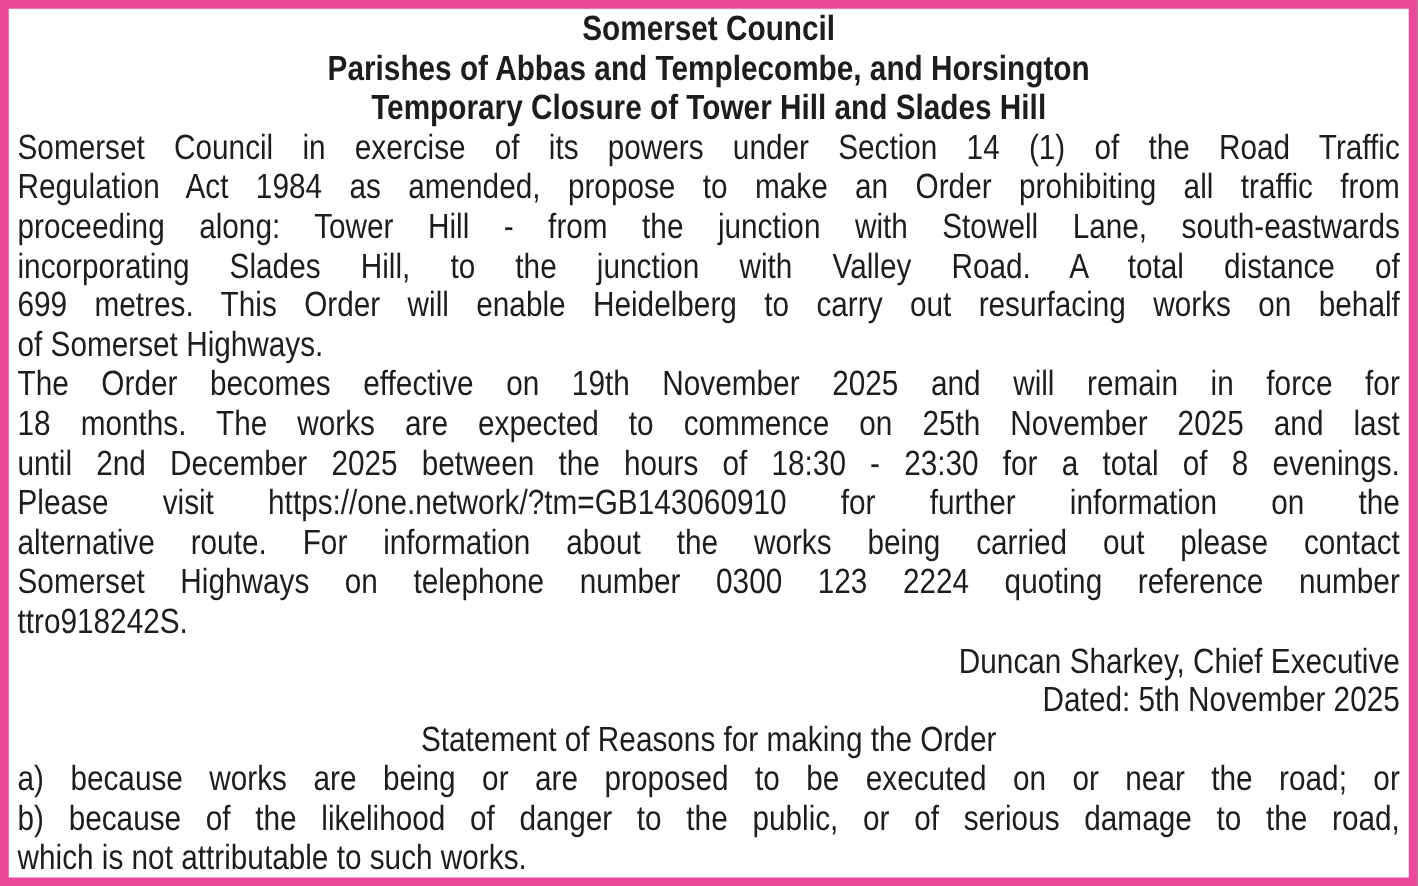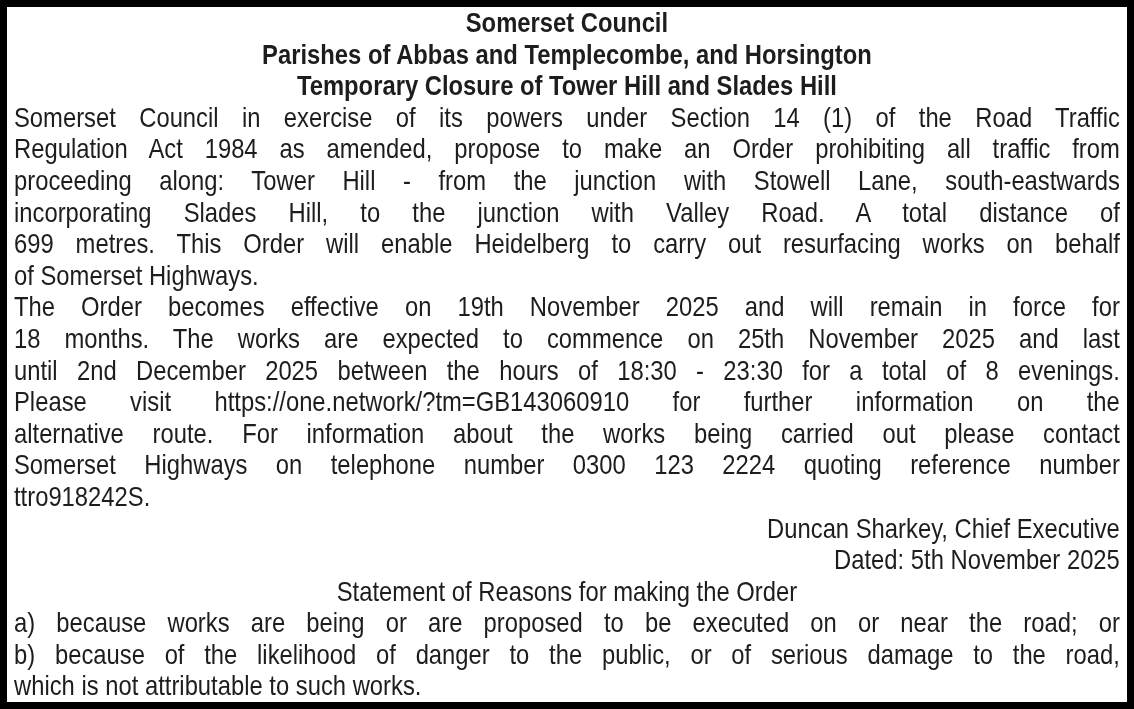--- a/index.html
+++ b/index.html
@@ -6,21 +6,21 @@
     margin: 0;
     padding: 0;
     background: #3a3a3a;
   }
   .page {
     position: relative;
     width: 1134px;
     height: 709px;
     box-sizing: border-box;
     background: #ffffff;
-    border: 7px solid #000000;
+    border: 7px solid #ec4899;
     padding: 0 7px;
     overflow: hidden;
     font-family: "Liberation Sans", sans-serif;
     color: #1d1d1d;
   }
   
   .condense {
     width: 1301px;
     transform: scaleX(0.85);
     transform-origin: 0 0;

